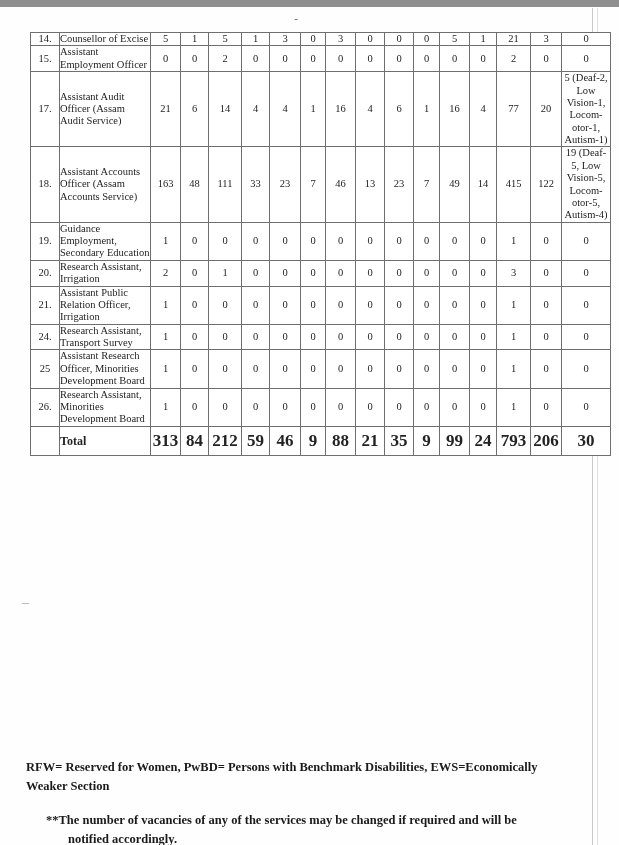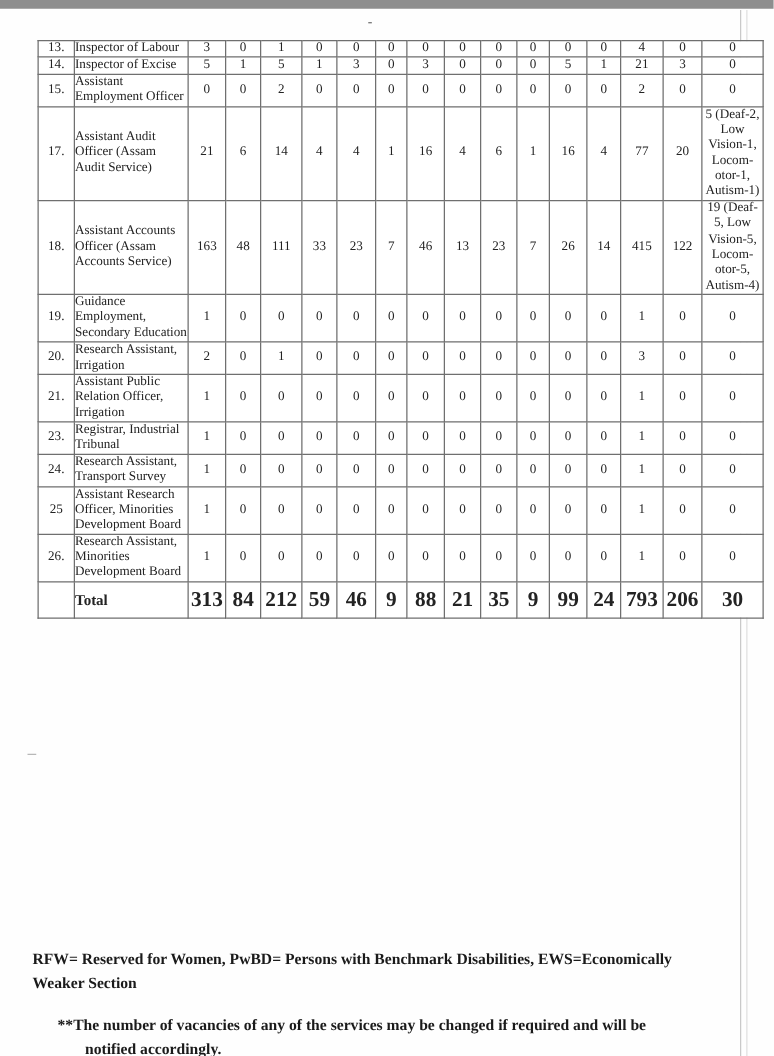--- a/index.html
+++ b/index.html
@@ -154,41 +154,22 @@
   <div class="page-edge-right"></div>
   <div class="page-edge-right2"></div>
   <div class="left-tick"></div>
 
   <div class="top-dash">-</div>
 
   <div class="table-wrap">
     <table class="vacancy">
       <tbody id="table-body">
           <tr>
-            <td class="sl">13.</td>
-            <td class="post">Inspector of Labour</td>
-            <td class="num c1">3</td>
-            <td class="num c2">0</td>
-            <td class="num c3">1</td>
-            <td class="num c4">0</td>
-            <td class="num c5">0</td>
-            <td class="num c6">0</td>
-            <td class="num c7">0</td>
-            <td class="num c8">0</td>
-            <td class="num c9">0</td>
-            <td class="num c10">0</td>
-            <td class="num c11">0</td>
-            <td class="num c12">0</td>
-            <td class="num c13">4</td>
-            <td class="num c14">0</td>
-            <td class="num c15">0</td>
-          </tr>
-          <tr>
             <td class="sl">14.</td>
-            <td class="post">Inspector of Excise</td>
+            <td class="post">Counsellor of Excise</td>
             <td class="num c1">5</td>
             <td class="num c2">1</td>
             <td class="num c3">5</td>
             <td class="num c4">1</td>
             <td class="num c5">3</td>
             <td class="num c6">0</td>
             <td class="num c7">3</td>
             <td class="num c8">0</td>
             <td class="num c9">0</td>
             <td class="num c10">0</td>
@@ -242,21 +223,21 @@
             <td class="num c1">163</td>
             <td class="num c2">48</td>
             <td class="num c3">111</td>
             <td class="num c4">33</td>
             <td class="num c5">23</td>
             <td class="num c6">7</td>
             <td class="num c7">46</td>
             <td class="num c8">13</td>
             <td class="num c9">23</td>
             <td class="num c10">7</td>
-            <td class="num c11">26</td>
+            <td class="num c11">49</td>
             <td class="num c12">14</td>
             <td class="num c13">415</td>
             <td class="num c14">122</td>
             <td class="num c15">19 (Deaf-5, Low Vision-5, Locom-otor-5, Autism-4)</td>
           </tr>
           <tr>
             <td class="sl">19.</td>
             <td class="post">Guidance Employment, Secondary Education</td>
             <td class="num c1">1</td>
             <td class="num c2">0</td>
@@ -289,39 +270,20 @@
             <td class="num c10">0</td>
             <td class="num c11">0</td>
             <td class="num c12">0</td>
             <td class="num c13">3</td>
             <td class="num c14">0</td>
             <td class="num c15">0</td>
           </tr>
           <tr>
             <td class="sl">21.</td>
             <td class="post">Assistant Public Relation Officer, Irrigation</td>
-            <td class="num c1">1</td>
-            <td class="num c2">0</td>
-            <td class="num c3">0</td>
-            <td class="num c4">0</td>
-            <td class="num c5">0</td>
-            <td class="num c6">0</td>
-            <td class="num c7">0</td>
-            <td class="num c8">0</td>
-            <td class="num c9">0</td>
-            <td class="num c10">0</td>
-            <td class="num c11">0</td>
-            <td class="num c12">0</td>
-            <td class="num c13">1</td>
-            <td class="num c14">0</td>
-            <td class="num c15">0</td>
-          </tr>
-          <tr>
-            <td class="sl">23.</td>
-            <td class="post">Registrar, Industrial Tribunal</td>
             <td class="num c1">1</td>
             <td class="num c2">0</td>
             <td class="num c3">0</td>
             <td class="num c4">0</td>
             <td class="num c5">0</td>
             <td class="num c6">0</td>
             <td class="num c7">0</td>
             <td class="num c8">0</td>
             <td class="num c9">0</td>
             <td class="num c10">0</td>

